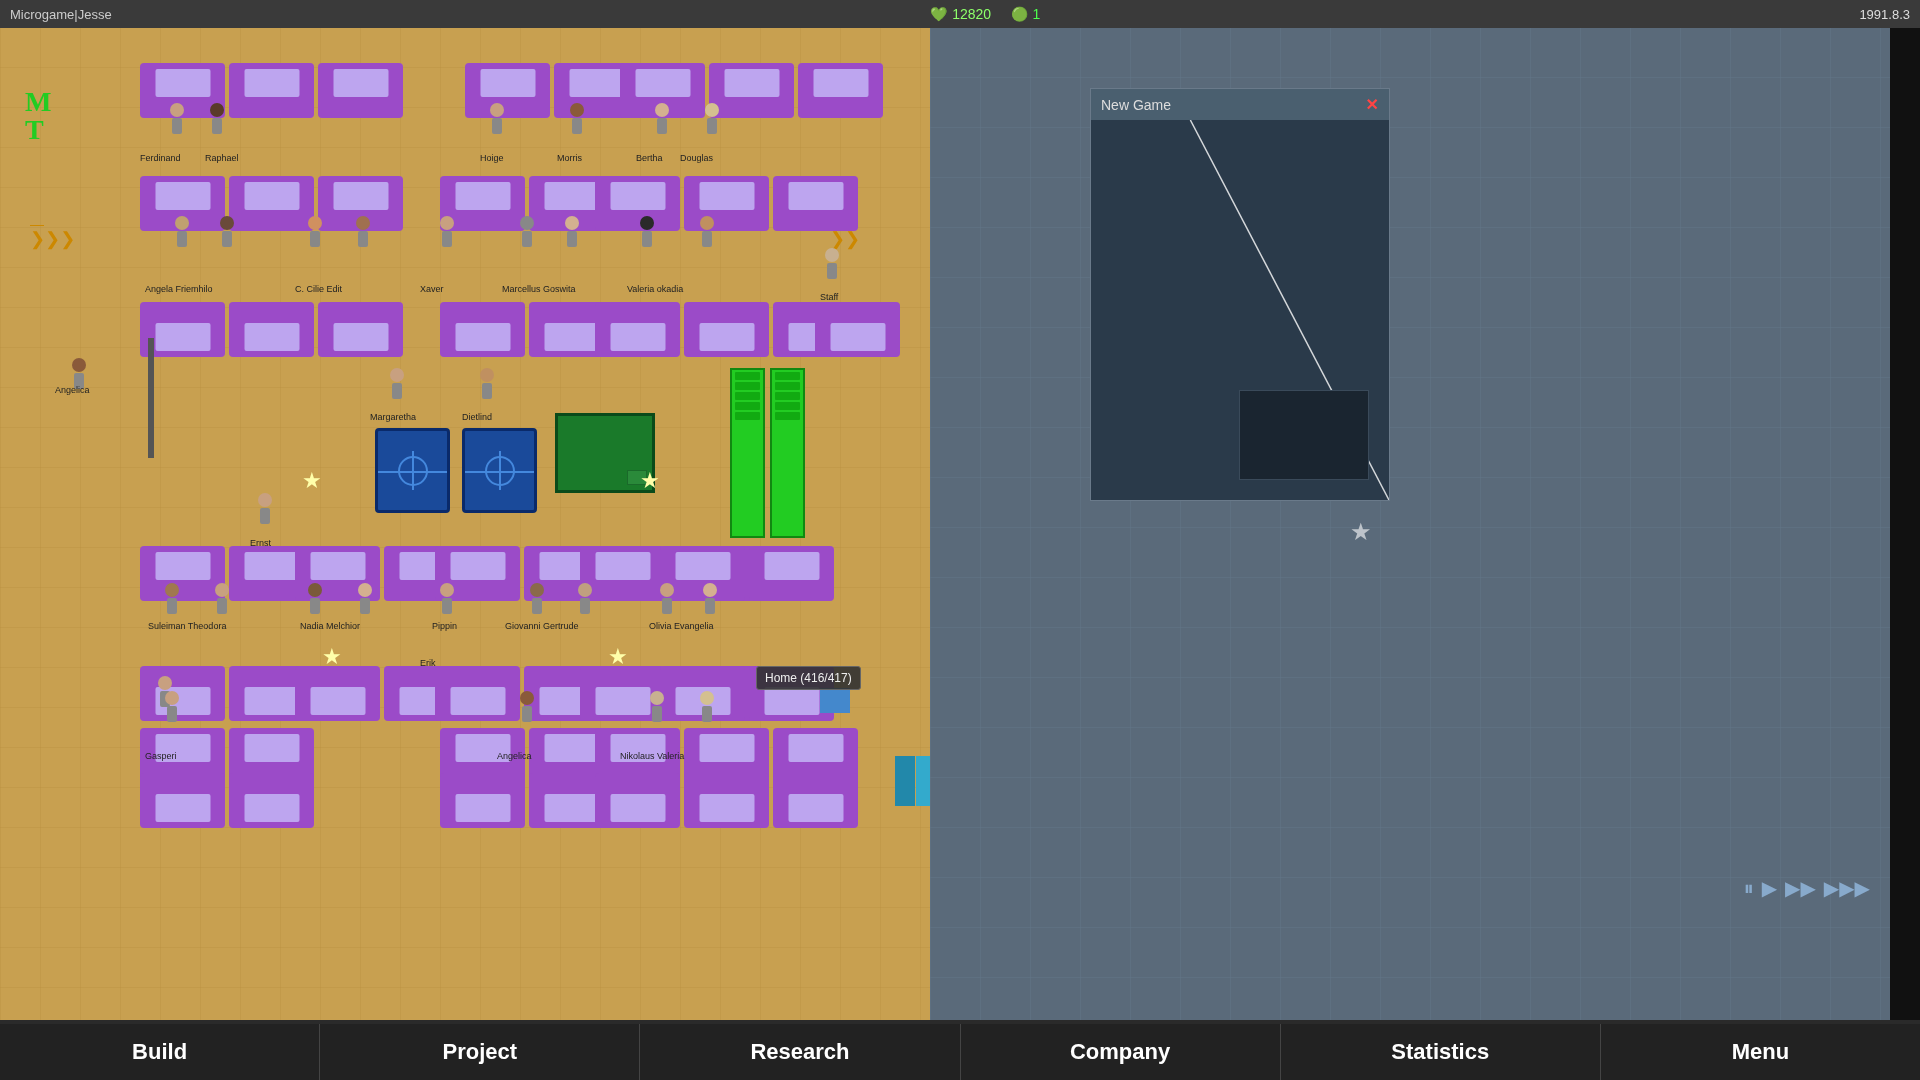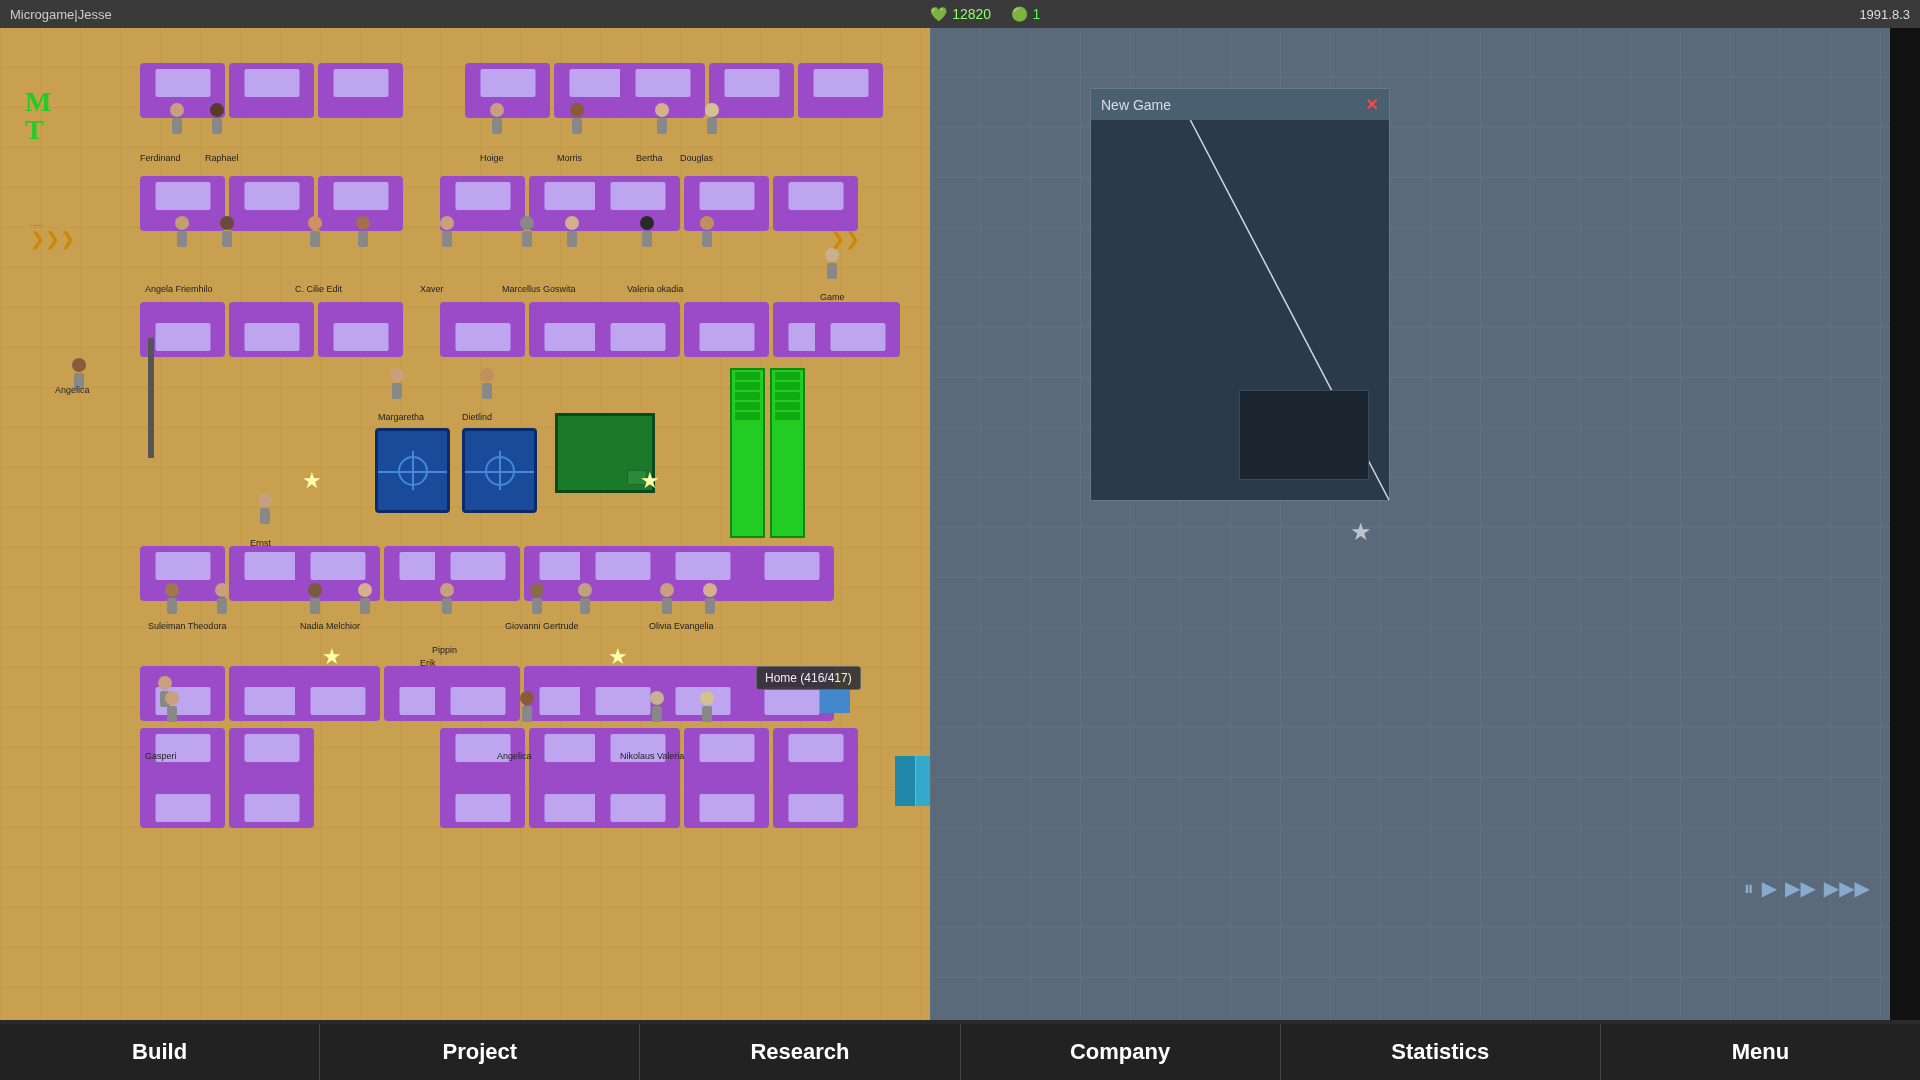--- a/index.html
+++ b/index.html
@@ -395,21 +395,21 @@
     <div class="person-head" style="background:#c09060;"></div>
     <div class="person-body"></div>
   </div>
 
   <div class="char-label" style="top:256px;left:145px;">Angela Friemhilo</div>
   <div class="char-label" style="top:256px;left:295px;">C. Cilie  Edit</div>
   <div class="char-label" style="top:256px;left:420px;">Xaver</div>
   <div class="char-label" style="top:256px;left:502px;">Marcellus Goswita</div>
   <div class="char-label" style="top:256px;left:627px;">Valeria okadia</div>
 
-  <div class="char-label" style="top:264px;left:820px;">Game</div>
+  <div class="char-label" style="top:264px;left:820px;">Staff</div>
   <div class="person" style="top:220px;left:825px;">
     <div class="person-head" style="background:#c8b090;"></div>
     <div class="person-body"></div>
   </div>
 
   <div style="position:absolute;top:274px;left:140px;display:flex;gap:4px;">
     <div class="desk-unit" style="transform:scaleY(-1);"></div>
     <div class="desk-unit" style="transform:scaleY(-1);"></div>
     <div class="desk-unit" style="transform:scaleY(-1);"></div>
   </div>
@@ -431,21 +431,21 @@
     <div class="person-body"></div>
   </div>
   <div class="char-label" style="top:357px;left:55px;">Angelica</div>
 
   <div style="position:absolute;top:310px;left:148px;width:6px;height:120px;background:#555;"></div>
 
   <div class="person" style="top:340px;left:390px;">
     <div class="person-head" style="background:#c8a080;"></div>
     <div class="person-body"></div>
   </div>
-  <div class="char-label" style="top:384px;left:370px;margin-left:8px;">Margaretha</div>
+  <div class="char-label" style="top:384px;left:370px;">Margaretha</div>
 
   <div class="person" style="top:340px;left:480px;">
     <div class="person-head" style="background:#c09060;"></div>
     <div class="person-body"></div>
   </div>
   <div class="char-label" style="top:384px;left:462px;">Dietlind</div>
 
   <div style="position:absolute;top:400px;left:375px;width:75px;height:85px;background:#1a4a9a;border:3px solid #0a2a6a;border-radius:4px;">
     <div style="position:absolute;top:50%;left:50%;transform:translate(-50%,-50%);width:30px;height:30px;border:2px solid #4488dd;border-radius:50%;"></div>
     <div style="position:absolute;top:50%;left:0;width:100%;height:2px;background:#4488dd;"></div>
@@ -538,21 +538,21 @@
     <div class="person-head" style="background:#c8a080;"></div>
     <div class="person-body"></div>
   </div>
   <div class="person" style="top:555px;left:703px;">
     <div class="person-head" style="background:#d4b090;"></div>
     <div class="person-body"></div>
   </div>
 
   <div class="char-label" style="top:593px;left:148px;">Suleiman Theodora</div>
   <div class="char-label" style="top:593px;left:300px;">Nadia Melchior</div>
-  <div class="char-label" style="top:593px;left:432px;margin-top:24px;">Pippin</div>
+  <div class="char-label" style="top:593px;left:432px;">Pippin</div>
   <div class="char-label" style="top:593px;left:505px;">Giovanni Gertrude</div>
   <div class="char-label" style="top:593px;left:649px;">Olivia Evangelia</div>
 
   <div class="star-icon" style="top:616px;left:322px;">★</div>
   <div class="star-icon" style="top:616px;left:608px;">★</div>
 
   <div class="char-label" style="top:630px;left:420px;">Erik</div>
 
   <div style="position:absolute;top:638px;left:140px;display:flex;gap:4px;">
     <div class="desk-unit" style="transform:scaleY(-1);"></div>

